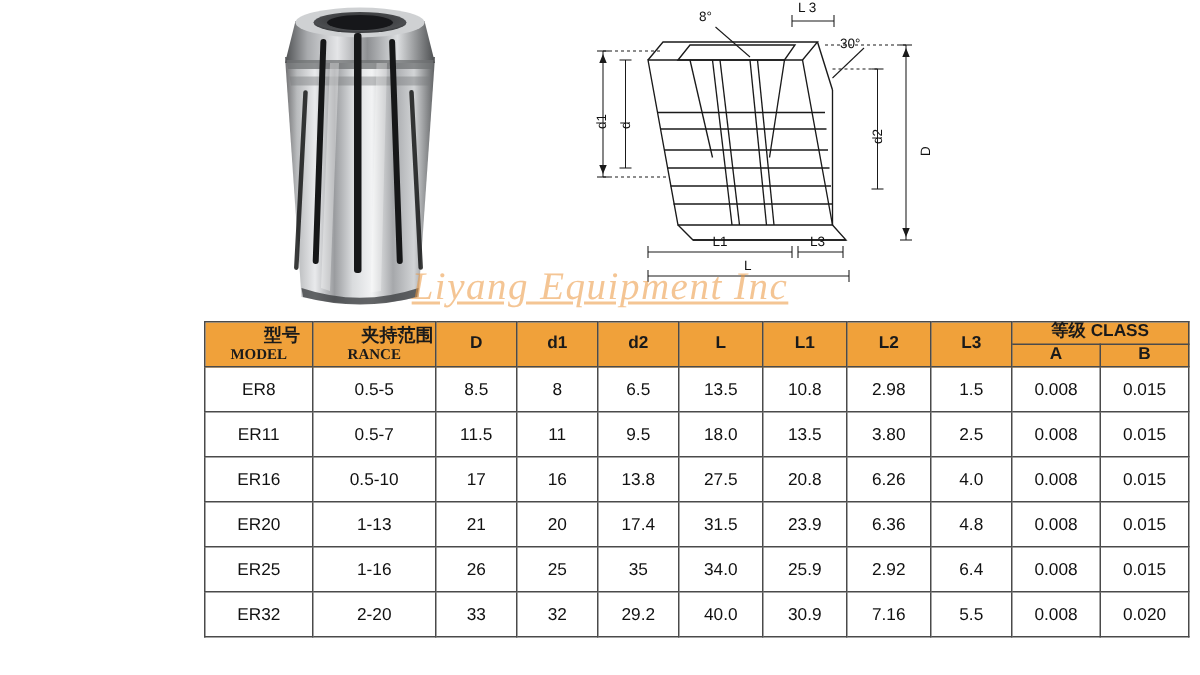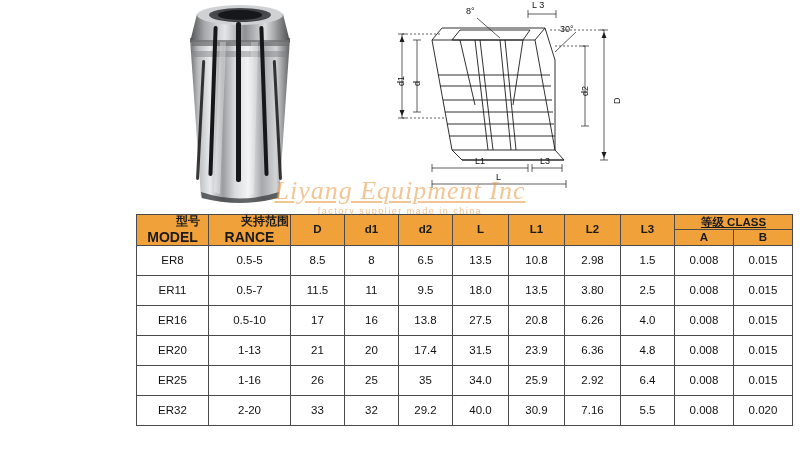--- a/index.html
+++ b/index.html
@@ -96,22 +96,23 @@
   .hdr-two-line {
     display: block;
     line-height: 1.15;
   }
   .hdr-cn {
     font-size: 12px;
     font-weight: bold;
     margin-left: 31px;
   }
   .hdr-en {
-    font-size: 14px;
+    font-size: 10px;
     font-weight: bold;
+    font-family: Liberation Serif, serif;
   }
 
   col.c-model { width: 72px; }
   col.c-range { width: 82px; }
   col.c-d     { width: 54px; }
   col.c-d1    { width: 54px; }
   col.c-d2    { width: 54px; }
   col.c-l     { width: 56px; }
   col.c-l1    { width: 56px; }
   col.c-l2    { width: 56px; }
@@ -284,21 +285,20 @@
     <span class="dlabel rot" style="left:32px; top:86px;">d</span>
     <span class="dlabel rot" style="left:200px; top:96px;">d2</span>
     <span class="dlabel rot" style="left:232px; top:104px;">D</span>
     <span class="dlabel" style="left:95px; top:156px;">L1</span>
     <span class="dlabel" style="left:160px; top:156px;">L3</span>
     <span class="dlabel" style="left:116px; top:172px;">L</span>
   </div>
 
   <div class="watermark">
     <div class="wm-main">Liyang Equipment Inc</div>
-    <div class="wm-sub">factory supplier made in china</div>
   </div>
 </div>
 
 <table id="spec-table">
   <colgroup>
     <col class="c-model">
       <col class="c-range">
       <col class="c-d">
       <col class="c-d1">
       <col class="c-d2">
@@ -319,21 +319,21 @@
         <span class="hdr-two-line hdr-cn">夹持范围</span>
         <span class="hdr-two-line hdr-en">RANCE</span>
       </td>
       <td rowspan="2">D</td>
       <td rowspan="2">d1</td>
       <td rowspan="2">d2</td>
       <td rowspan="2">L</td>
       <td rowspan="2">L1</td>
       <td rowspan="2">L2</td>
       <td rowspan="2">L3</td>
-      <td colspan="2" style="height:14px;text-decoration:underline;">等级 CLASS</td>
+      <td colspan="2" style="height:14px;">等级 CLASS</td>
     </tr>
     <tr>
       <td style="height:14px;">A</td>
       <td style="height:14px;">B</td>
     </tr>
   </thead>
   <tbody>
     <tr>
       <td>ER8</td>
       <td>0.5-5</td>

